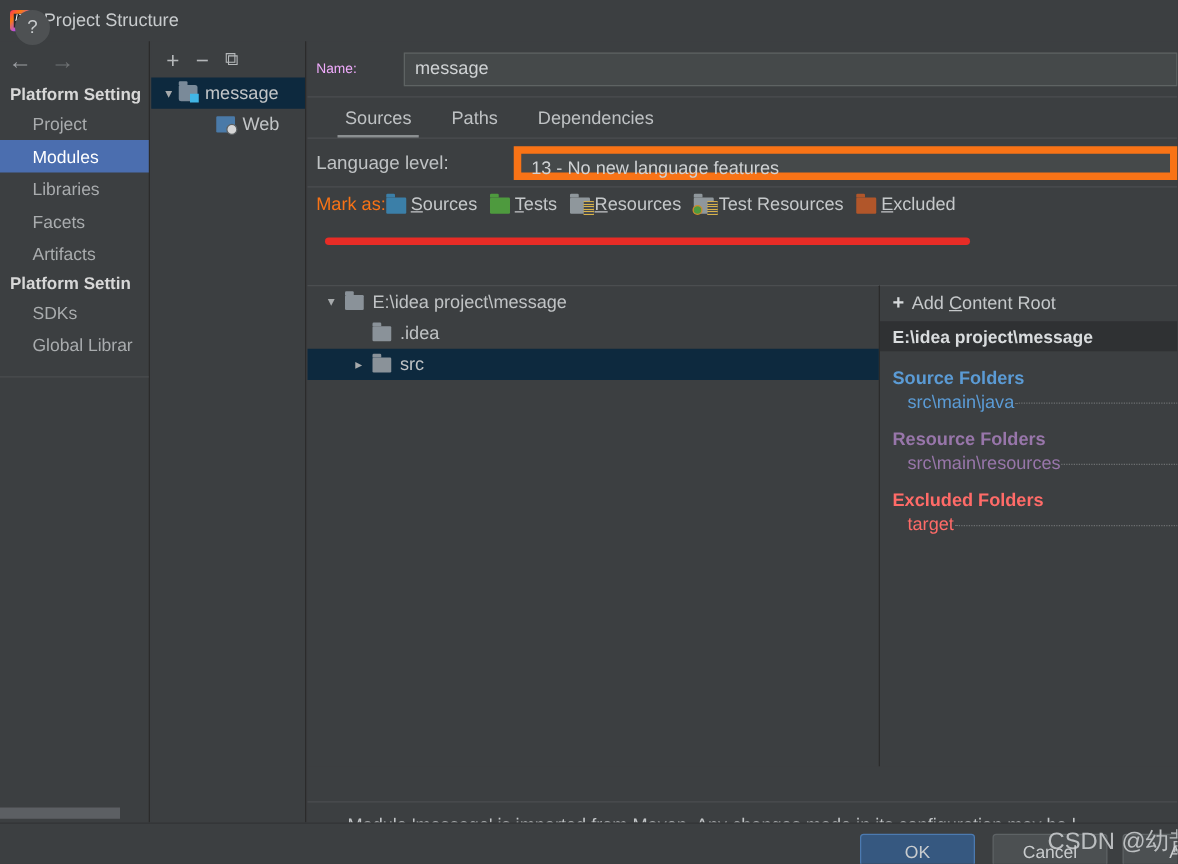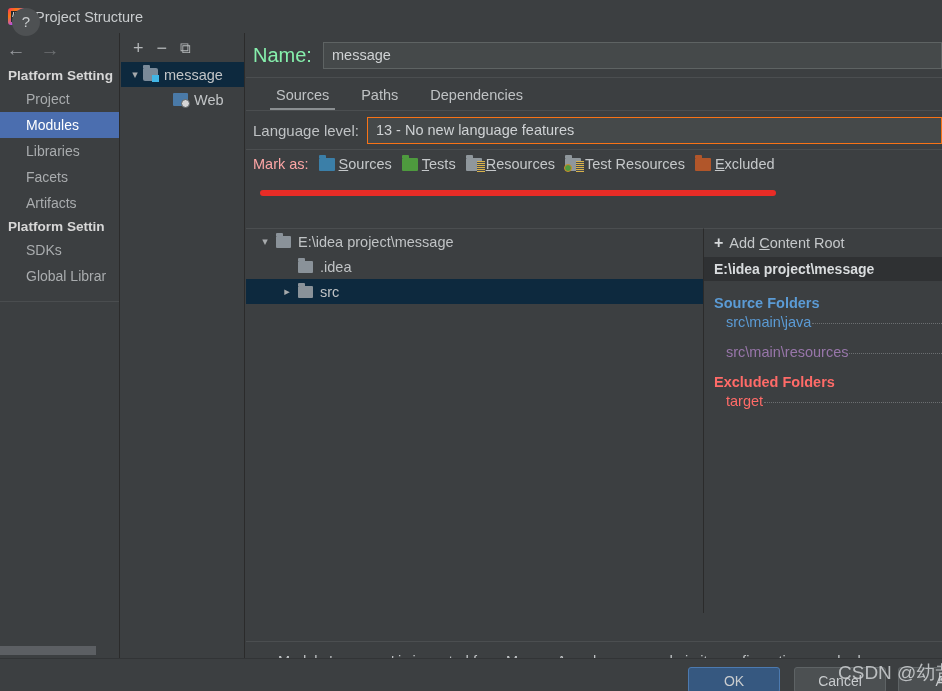--- a/index.html
+++ b/index.html
@@ -42,35 +42,35 @@
   .fico{width:15px;height:13px;margin-right:6px;flex:none;position:relative;}
   .fico.mod{background:#7a8a99;border-radius:1px 2px 2px 2px;}
   .fico.mod:after{content:"";position:absolute;right:-1px;bottom:-1px;width:7px;height:7px;background:#41b6e6;}
   .fico.mod:before{content:"";position:absolute;left:0;top:-3px;width:7px;height:3px;background:#7a8a99;border-radius:1px 1px 0 0;}
   .fico.web{background:#4a7aa8;border-radius:1px;}
   .fico.web:after{content:"";position:absolute;right:-2px;bottom:-2px;width:9px;height:9px;border-radius:50%;background:#d6d6d6;border:1px solid #5a5f62;box-sizing:border-box;}
 
   
   .main{position:absolute;left:246px;top:33px;width:696px;height:625px;background:#3c3f41;}
   .namerow{display:flex;align-items:center;height:44px;padding-left:7px;}
-  .namelabel{font-size:20px;color:#86efac;width:70px;}
+  .namelabel{font-size:11px;color:#f0abfc;width:70px;}
   .nameinput{height:27px;flex:1;background:#45494a;border:1px solid #5e6363;box-sizing:border-box;color:#cfd2d4;font-size:14.5px;
     padding-left:8px;line-height:25px;margin-right:0px;}
   .hr{height:1px;background:#4b4e50;}
 
   .tabs{display:flex;align-items:flex-end;height:32px;padding-left:14px;gap:0px;position:relative;}
   .tab{font-size:14.5px;color:#bfc2c4;padding:0 16px 7px 16px;position:relative;}
   .tab.active:after{content:"";position:absolute;left:10px;right:10px;bottom:0;height:2px;background:#8b8f91;}
 
   .langrow{display:flex;align-items:center;height:38px;padding-left:7px;}
   .langlabel{font-size:15px;color:#bfc2c4;margin-right:8px;}
-  .langinput{height:27px;flex:1;background:#45494a;border:1px solid #f97316;box-sizing:border-box;color:#cfd2d4;font-size:14.5px;padding-left:8px;line-height:25px;}
+  .langinput{height:27px;flex:1;background:#45494a;border:6px solid #f97316;box-sizing:border-box;color:#cfd2d4;font-size:14.5px;padding-left:8px;line-height:25px;margin-left:44px;}
 
   .markrow{display:flex;align-items:center;height:28px;padding-left:7px;gap:0;}
-  .marklabel{font-size:14.5px;color:#fca5a5;margin-right:10px;text-align:center;}
+  .marklabel{font-size:14.5px;color:#f97316;margin-right:0;text-align:center;}
   .markbtn{display:flex;align-items:center;margin-right:10px;font-size:14.5px;color:#c5c8ca;}
   .markbtn .mi{width:16px;height:13px;margin-right:4px;position:relative;border-radius:1px;flex:none;}
   .markbtn .mi:before{content:"";position:absolute;left:0;top:-3px;width:7px;height:3px;border-radius:1px 1px 0 0;}
   .mi.src{background:#3b7fa8;} .mi.src:before{background:#3b7fa8;}
   .mi.tst{background:#4e9a3e;} .mi.tst:before{background:#4e9a3e;}
   .mi.res{background:#8f979c;} .mi.res:before{background:#8f979c;}
   .mi.res:after{content:"";position:absolute;right:-3px;bottom:-1px;width:8px;height:11px;background:#d8b24a;
      background-image:repeating-linear-gradient(#d8b24a 0 1px,#4a4d4f 1px 2px);}
   .mi.tres{background:#8f979c;} .mi.tres:before{background:#8f979c;}
   .mi.tres:after{content:"";position:absolute;right:-3px;bottom:-1px;width:8px;height:11px;background:#d8b24a;
@@ -254,20 +254,21 @@
 
         <div class="grp">
           <div class="gt c-src">Source Folders</div>
           <div class="gv">
               <span class="txt c-src2">src\main\java</span>
               <span class="dots"></span>
             </div>
         </div>
 
         <div class="grp">
+          <div class="gt c-res">Resource Folders</div>
           <div class="gv">
               <span class="txt c-res2">src\main\resources</span>
               <span class="dots"></span>
             </div>
         </div>
 
         <div class="grp">
           <div class="gt c-exc">Excluded Folders</div>
           <div class="gv">
               <span class="txt c-exc2">target</span>

